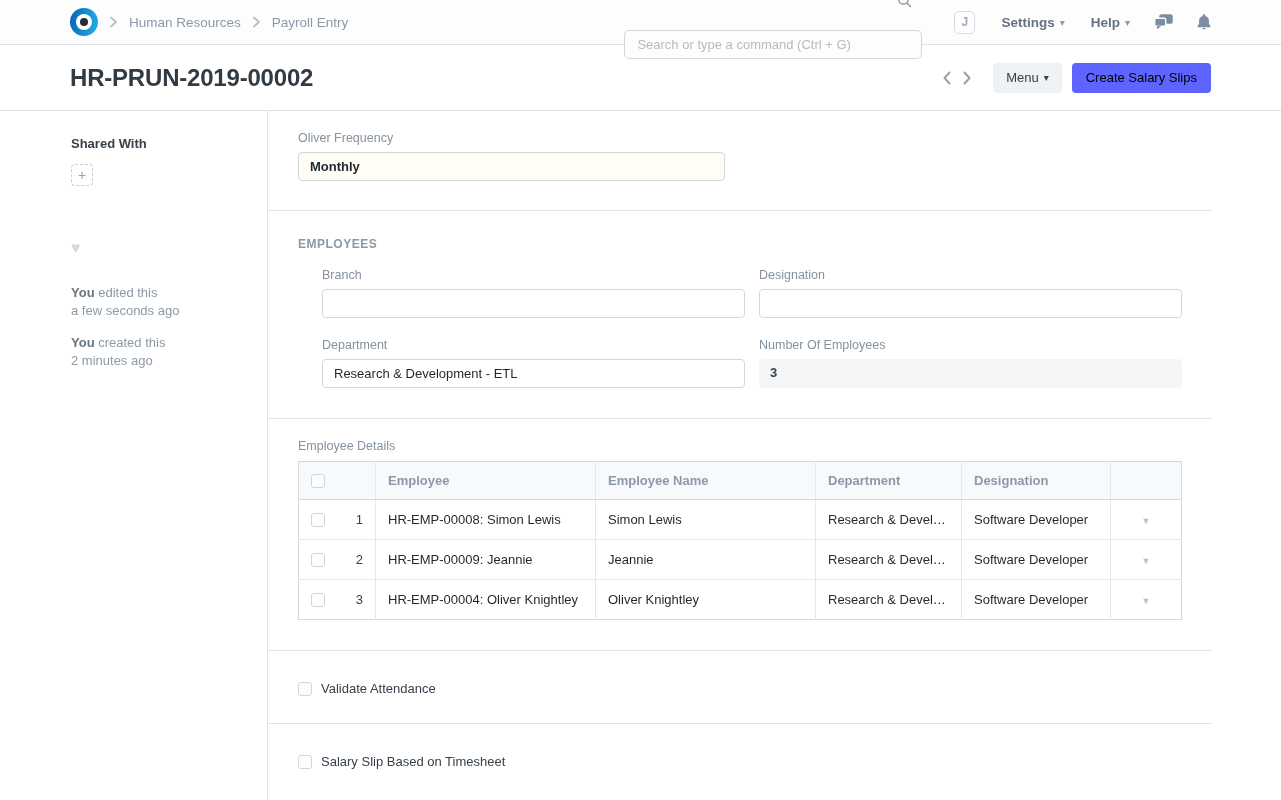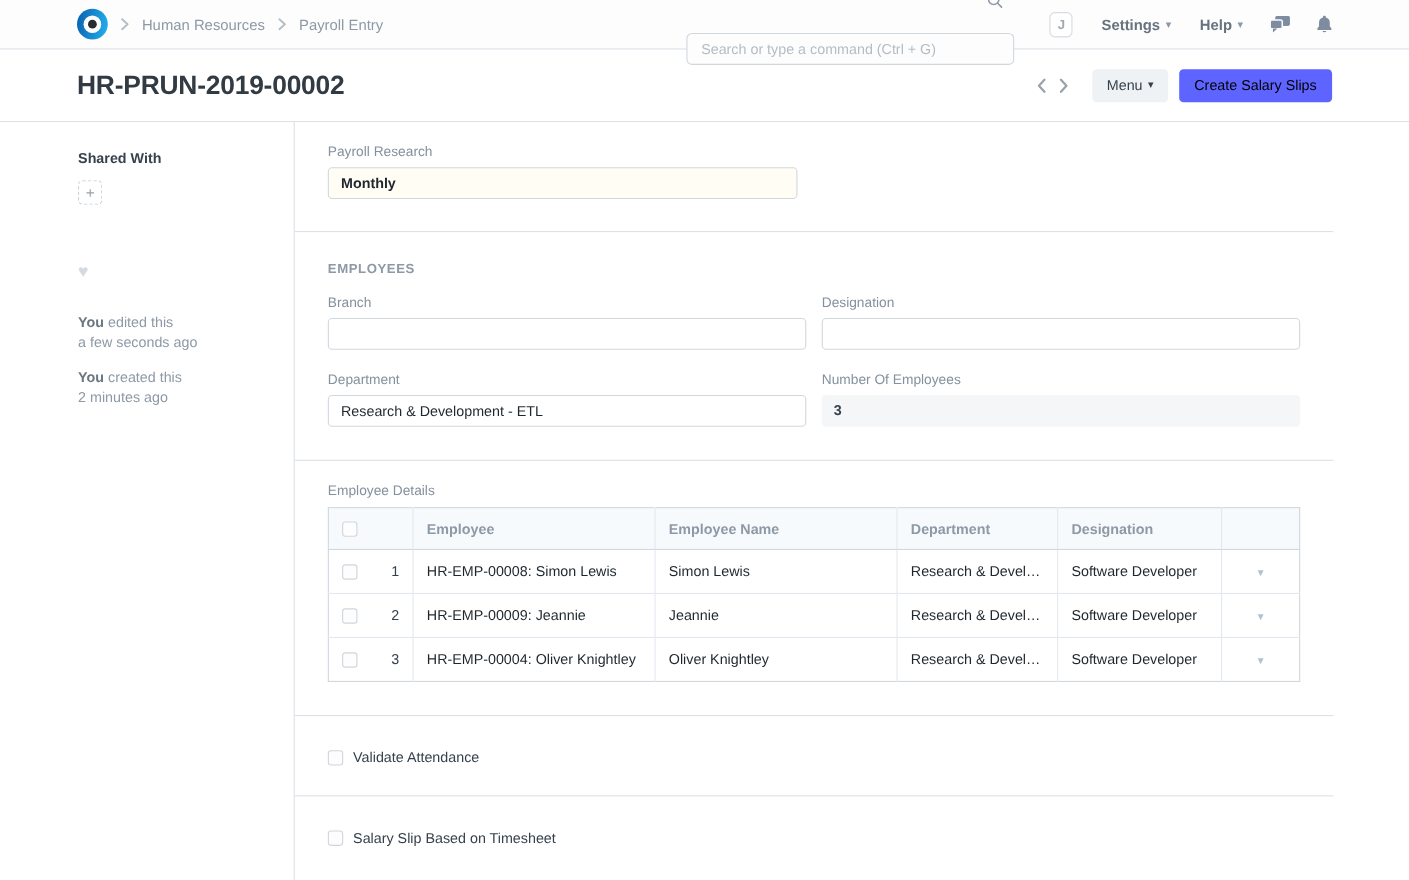--- a/index.html
+++ b/index.html
@@ -124,21 +124,21 @@
     padding: 0 11px; font-size: 13px; color: #1f272e;
     font-family: "Liberation Sans", "DejaVu Sans", sans-serif;
     background: #fff; outline: none;
   }
   .form-control.mandatory { background: #fffdf4; font-weight: 700; }
   .read-only-field {
     width: 100%; height: 29px; border-radius: 4px;
     background: #f4f6f8; padding: 6px 11px;
     font-weight: 700; color: #36414c; font-size: 13px;
   }
-  .two-col { display: flex; gap: 14px; }
+  .two-col { display: flex; gap: 14px; margin-left: 24px; }
   .two-col > div { flex: 1; min-width: 0; }
   .row-gap { margin-bottom: 20px; }
   .half { width: calc(50% - 15.5px); }
 
   
   .grid-label { color: #84919e; font-size: 12.5px; margin-bottom: 8px; }
   table.grid {
     width: 883px; border-collapse: collapse; table-layout: fixed;
     border: 1px solid #d1d8dd;
   }
@@ -263,21 +263,21 @@
         <div><span class="activity-who">You</span><span> created this</span></div>
         <div>2 minutes ago</div>
       </div>
     </div>
   </div>
 
   <div class="main">
 
     <div class="form-section sec-freq">
       <div class="half">
-        <label class="field-label">Payroll Research</label>
+        <label class="field-label">Oliver Frequency</label>
         <input class="form-control mandatory" type="text" value="Monthly" style="">
       </div>
     </div>
 
     <div class="form-section sec-employees">
       <div class="section-head">EMPLOYEES</div>
       <div class="two-col row-gap">
         <div>
           <label class="field-label">Branch</label>
           <input class="form-control" type="text" style="">

